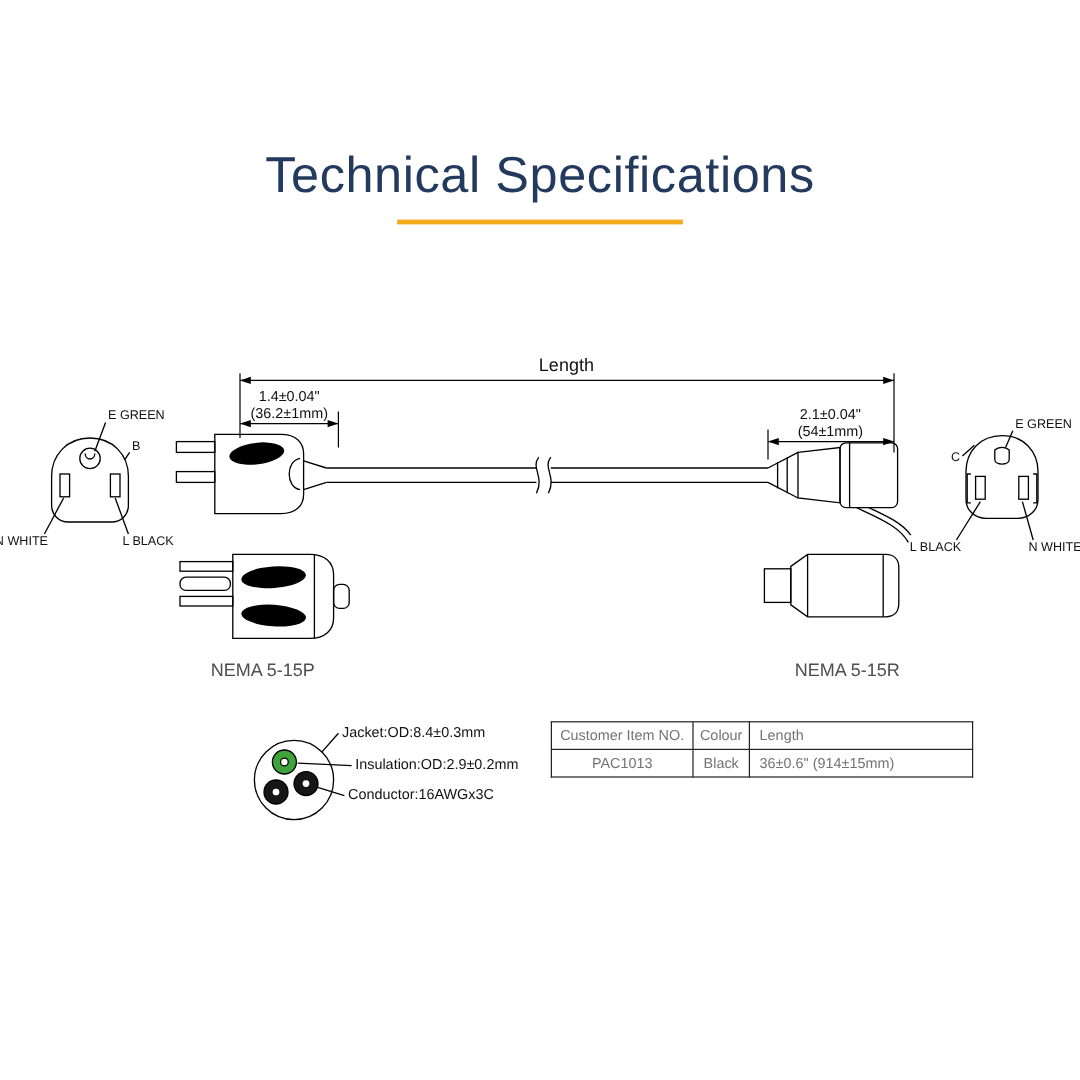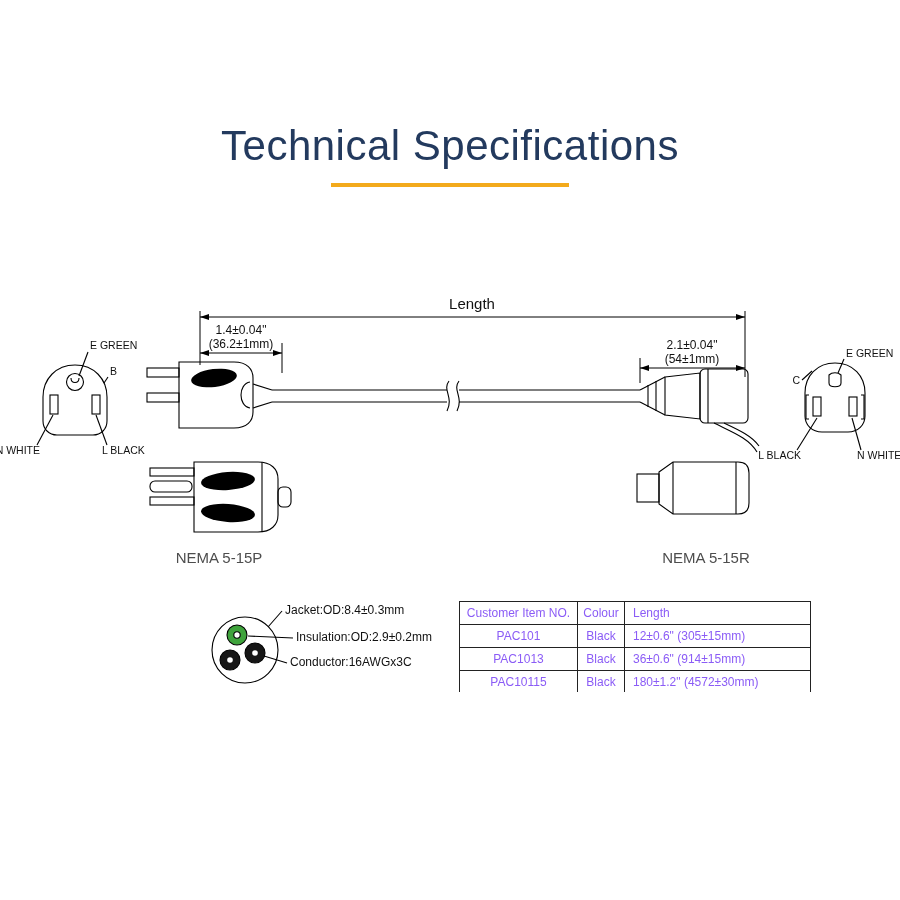--- a/index.html
+++ b/index.html
@@ -11,21 +11,21 @@
   svg text{font-family:"Liberation Sans","DejaVu Sans",sans-serif;fill:#111;}
   .dimtxt{font-size:12px;}
   .lbl{font-size:10.5px;}
   .len{font-size:15px;}
   .cap{font-size:15px;fill:#4d4d4d;}
   .cstxt{font-size:12px;}
   .aa{font-size:14px;}
   .drawing{position:absolute;left:0;top:285px;}
   .cross{position:absolute;left:150px;top:593px;}
   table.spec{position:absolute;left:459px;top:601px;border-collapse:collapse;
-             font-size:12px;color:#8b5cf6;}
+             font-size:12px;color:#737373;}
   table.spec th,table.spec td{border:1px solid #222;height:20px;padding:1px 4px;
              font-weight:normal;text-align:center;white-space:nowrap;}
   table.spec th.len-h, table.spec td:nth-child(3){text-align:left;padding-left:8px;}
   col.c1{width:118px;} col.c2{width:47px;} col.c3{width:186px;}
 </style>
 </head>
 <body>
 
 <div class="page">
 
@@ -168,30 +168,20 @@
       </colgroup>
     <thead>
       <tr>
         <th>Customer Item NO.</th>
         <th>Colour</th>
         <th class="len-h">Length</th>
       </tr>
     </thead>
     <tbody>
         <tr>
-          <td>PAC101</td>
-          <td>Black</td>
-          <td>12±0.6" (305±15mm)</td>
-        </tr>
-        <tr>
           <td>PAC1013</td>
           <td>Black</td>
           <td>36±0.6" (914±15mm)</td>
-        </tr>
-        <tr>
-          <td>PAC10115</td>
-          <td>Black</td>
-          <td>180±1.2" (4572±30mm)</td>
         </tr>
       </tbody>
   </table>
 
 </div>
 
 </body></html>

